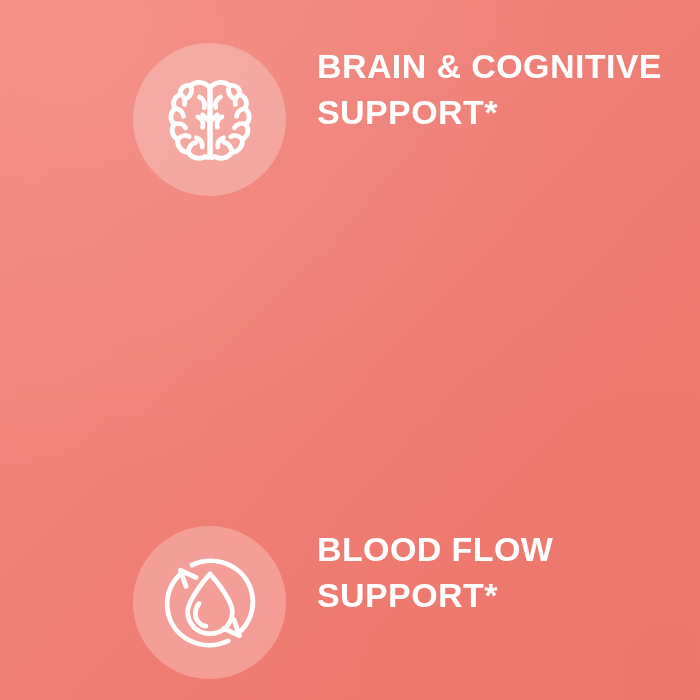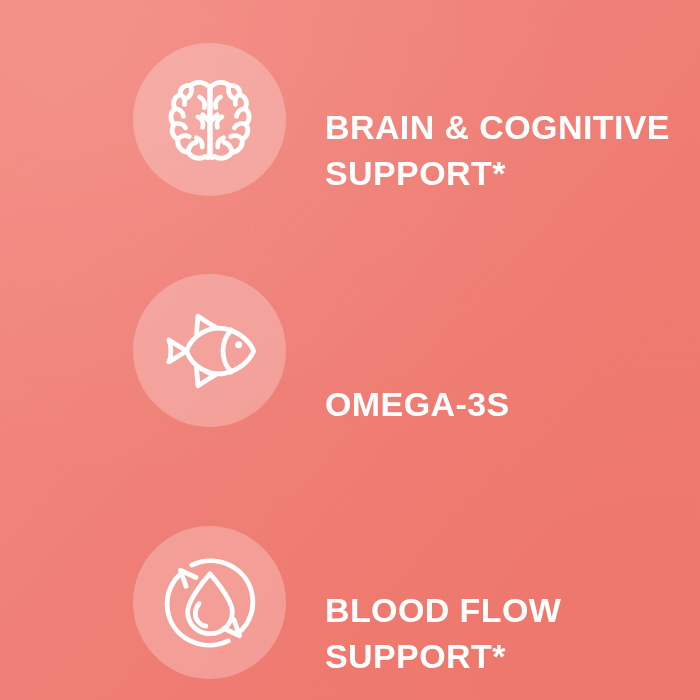--- a/index.html
+++ b/index.html
@@ -36,23 +36,22 @@
     background:
       radial-gradient(120% 110% at 12% 6%, rgba(255,255,255,0.085) 0%, rgba(255,255,255,0.0) 58%),
       radial-gradient(110% 100% at 96% 96%, rgba(212,92,80,0.10) 0%, rgba(212,92,80,0.0) 55%);
   }
 
   .benefit-row {
     position: absolute;
     left: 0;
     width: 700px;
     display: flex;
-    align-items: flex-end;
+    align-items: flex-start;
     z-index: 2;
-    gap: 8px;
   }
   #benefit-row-brain  { top: 43px; }
   #benefit-row-omega  { top: 274px; }
   #benefit-row-blood  { top: 526px; }
 
   .icon-badge {
     position: relative;
     flex: 0 0 auto;
     margin-left: 133px;
     width: 153px;
@@ -145,45 +144,20 @@
         <path d="M71 81 C70.5 76, 67.5 72.5, 63.5 71.5"></path>
         <path d="M60 28 C56 30, 54.5 34, 55.5 38"></path>
         <path d="M61.5 47 C57.5 49, 56 53, 57 57"></path>
         <path d="M63 67 C59 68.5, 57 72, 57.5 76"></path>
       </svg>
     </div>
     <div class="benefit-label">BRAIN &amp; COGNITIVE
 SUPPORT*</div>
   </div>
 
-  <div class="benefit-row" id="benefit-row-omega">
-    <div class="icon-badge">
-      <svg viewBox="0 0 100 100" aria-hidden="true">
-
-        <path d="M27.5 50
-                 C33 34, 50 26, 64 28.5
-                 C79 31.5, 89 42, 92 50
-                 C89 58, 79 68.5, 64 71.5
-                 C50 74, 33 66, 27.5 50 Z"></path>
-
-        <path d="M70.5 29.8 C64.5 36, 62.5 43, 62.5 50 C62.5 57, 64.5 64, 70.5 70.2"></path>
-
-        <circle class="solid" cx="77.5" cy="44" r="3.4"></circle>
-
-        <path d="M27.5 50 L10.5 39.5 C13 45, 13 55, 10.5 60.5 Z"></path>
-
-        <path d="M37 33.5 L38.5 16.5 C44.5 20.5, 50.5 24.5, 55 26.8"></path>
-
-        <path d="M37 66.5 L38.5 83.5 C44.5 79.5, 50.5 75.5, 55 73.2"></path>
-
-        <path d="M46 69.5 C49 71.5, 52 72.5, 55 72.8"></path>
-      </svg>
-    </div>
-    <div class="benefit-label">OMEGA-3S</div>
-  </div>
 
   <div class="benefit-row" id="benefit-row-blood">
     <div class="icon-badge">
       <svg viewBox="0 0 100 100" aria-hidden="true">
 
         <path d="M32.5 13.5 C58 1.5, 88 17, 91 45 C92.5 59.5, 86 72, 76.5 79.5"></path>
         <path d="M63.5 74.5 L78.5 81.5 L73 66"></path>
 
         <path d="M67.5 86.5 C42 98.5, 12 83, 9 55 C7.5 40.5, 14 28, 23.5 20.5"></path>
         <path d="M36.5 25.5 L21.5 18.5 L27 34"></path>

